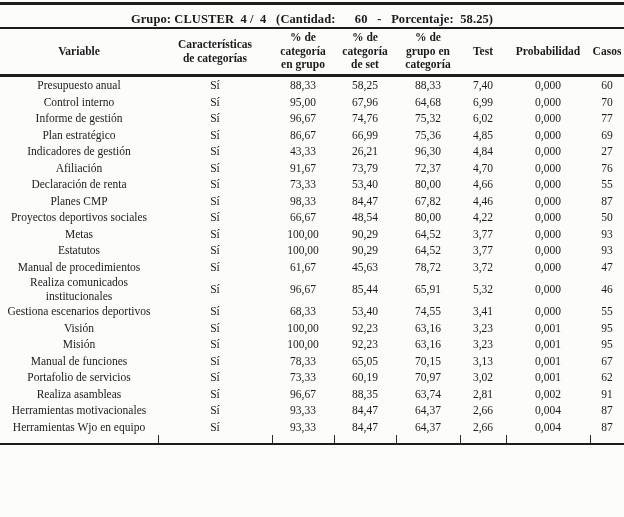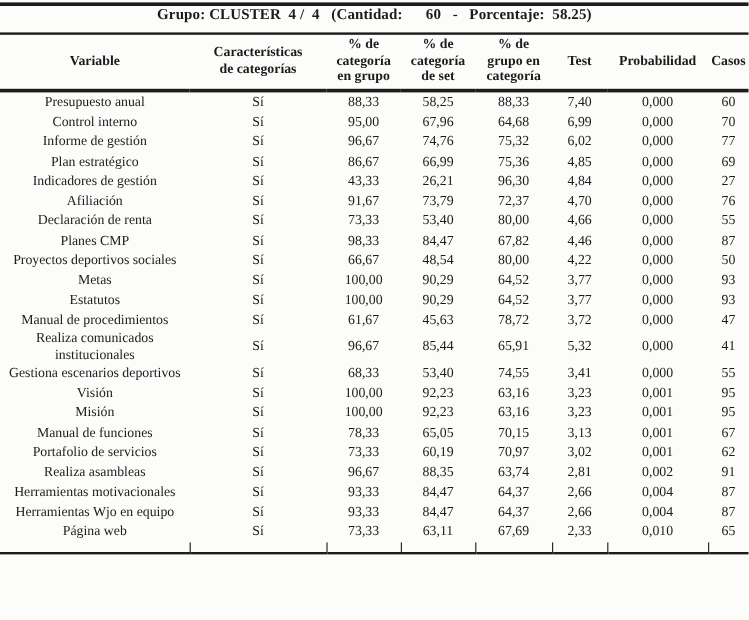--- a/index.html
+++ b/index.html
@@ -10,21 +10,21 @@
     font-family:"Liberation Serif","DejaVu Serif",serif;
     color:#1b1b1b;
     box-sizing:border-box;
     overflow:hidden;
   }
   .rule{width:624px;background:#1c1c1c;}
   .rule-thick{height:3px;}
   .rule-med{height:2px;}
   .title-band{
     height:22px;
-    display:flex;align-items:flex-start;justify-content:center;
+    display:flex;align-items:flex-end;justify-content:center;
   }
   .title-text{
     font-weight:bold;
     font-size:12.5px;
     white-space:pre;
     letter-spacing:0.1px;
   }
   table{
     border-collapse:collapse;
     table-layout:fixed;
@@ -228,21 +228,21 @@
         </tr>
         <tr>
           <td class="col-var">Realiza comunicados
 institucionales</td>
           <td>Sí</td>
           <td>96,67</td>
           <td>85,44</td>
           <td>65,91</td>
           <td>5,32</td>
           <td>0,000</td>
-          <td>41</td>
+          <td>46</td>
         </tr>
         <tr>
           <td class="col-var">Gestiona escenarios deportivos</td>
           <td>Sí</td>
           <td>68,33</td>
           <td>53,40</td>
           <td>74,55</td>
           <td>3,41</td>
           <td>0,000</td>
           <td>55</td>
@@ -310,30 +310,20 @@
         <tr>
           <td class="col-var">Herramientas Wjo en equipo</td>
           <td>Sí</td>
           <td>93,33</td>
           <td>84,47</td>
           <td>64,37</td>
           <td>2,66</td>
           <td>0,004</td>
           <td>87</td>
         </tr>
-        <tr>
-          <td class="col-var">Página web</td>
-          <td>Sí</td>
-          <td>73,33</td>
-          <td>63,11</td>
-          <td>67,69</td>
-          <td>2,33</td>
-          <td>0,010</td>
-          <td>65</td>
-        </tr>
         <tr class="tick-row">
           <td></td>
           <td></td>
           <td></td>
           <td></td>
           <td></td>
           <td></td>
           <td></td>
           <td></td>
         </tr>

